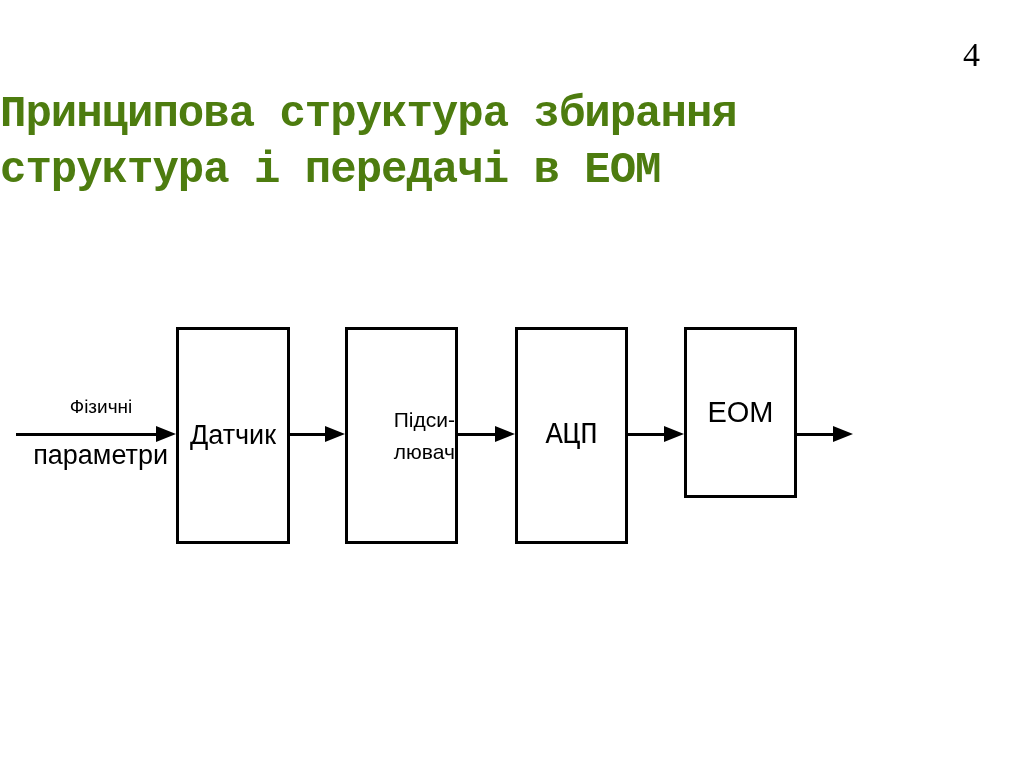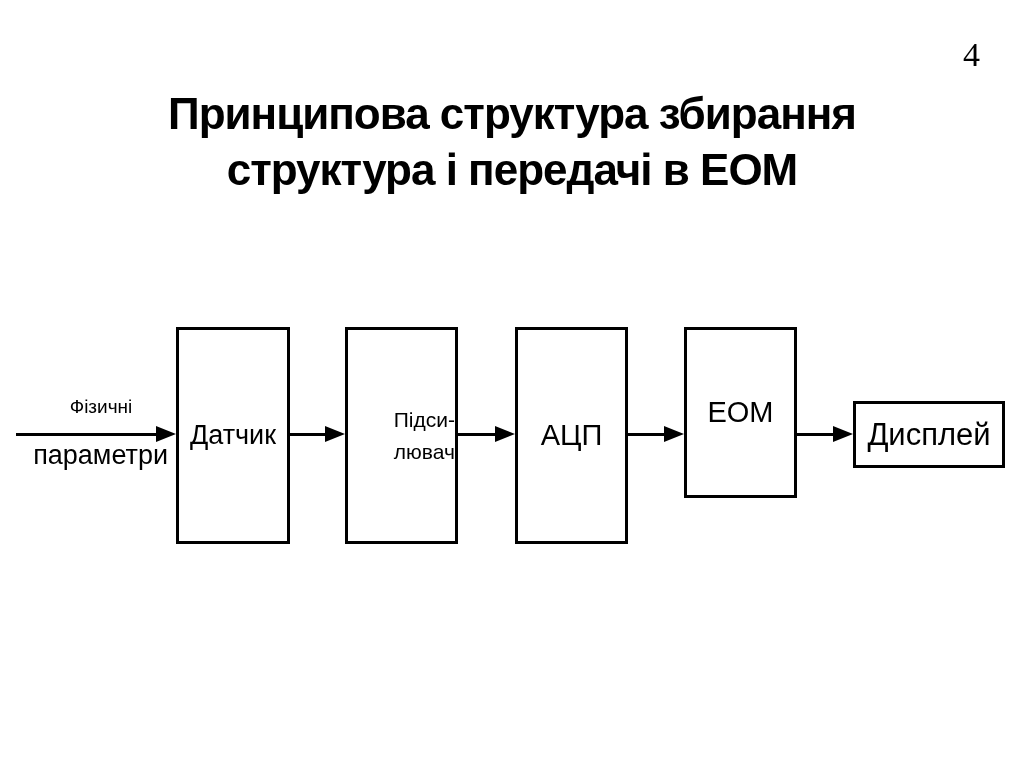--- a/index.html
+++ b/index.html
@@ -18,26 +18,26 @@
     right: 44px;
     font-family: "Liberation Serif", serif;
     font-size: 34px;
     color: #000000;
   }
   .title {
     position: absolute;
     top: 86px;
     left: 0;
     width: 1024px;
-    text-align: center;
     font-weight: bold;
     font-size: 44px;
     line-height: 56px;
     letter-spacing: -1px;
-    color: #000000;
+    color: #4d7c0f;
+    font-family: Liberation Mono, monospace;
   }
   .box {
     position: absolute;
     box-sizing: border-box;
     border: 3px solid #000000;
     background: #ffffff;
     display: flex;
     align-items: center;
     justify-content: center;
   }
@@ -46,21 +46,21 @@
     text-align: center;
     color: #000000;
   }
   .box-sensor    { left: 176px; top: 327px; width: 114px; height: 217px; }
   .box-amplifier { left: 345px; top: 327px; width: 113px; height: 217px; justify-content: flex-end; }
   .box-adc       { left: 515px; top: 327px; width: 113px; height: 217px; }
   .box-computer  { left: 684px; top: 327px; width: 113px; height: 171px; }
   .box-display   { left: 853px; top: 401px; width: 152px; height:  67px; }
   .box-sensor    .box-label { font-size: 27px; }
   .box-amplifier .box-label { font-size: 21px; line-height: 32px; }
-  .box-adc       .box-label { font-size: 29px; }
+  .box-adc       .box-label { font-size: 29px; font-family: Liberation Mono, monospace; }
   .box-computer  .box-label { font-size: 29px; }
   .box-display   .box-label { font-size: 31px; }
   .arrow {
     position: absolute;
     height: 16px;
     display: flex;
     align-items: center;
   }
   .arrow .shaft {
     flex: 1;
@@ -149,17 +149,14 @@
 
   <div class="box box-computer">
     <span class="box-label">ЕОМ</span>
   </div>
 
   <div class="arrow arrow-a4">
     <div class="shaft"></div>
     <div class="head"></div>
   </div>
 
-  <div class="box box-display">
-    <span class="box-label">Дисплей</span>
-  </div>
 
 </div>
 
 </body></html>

